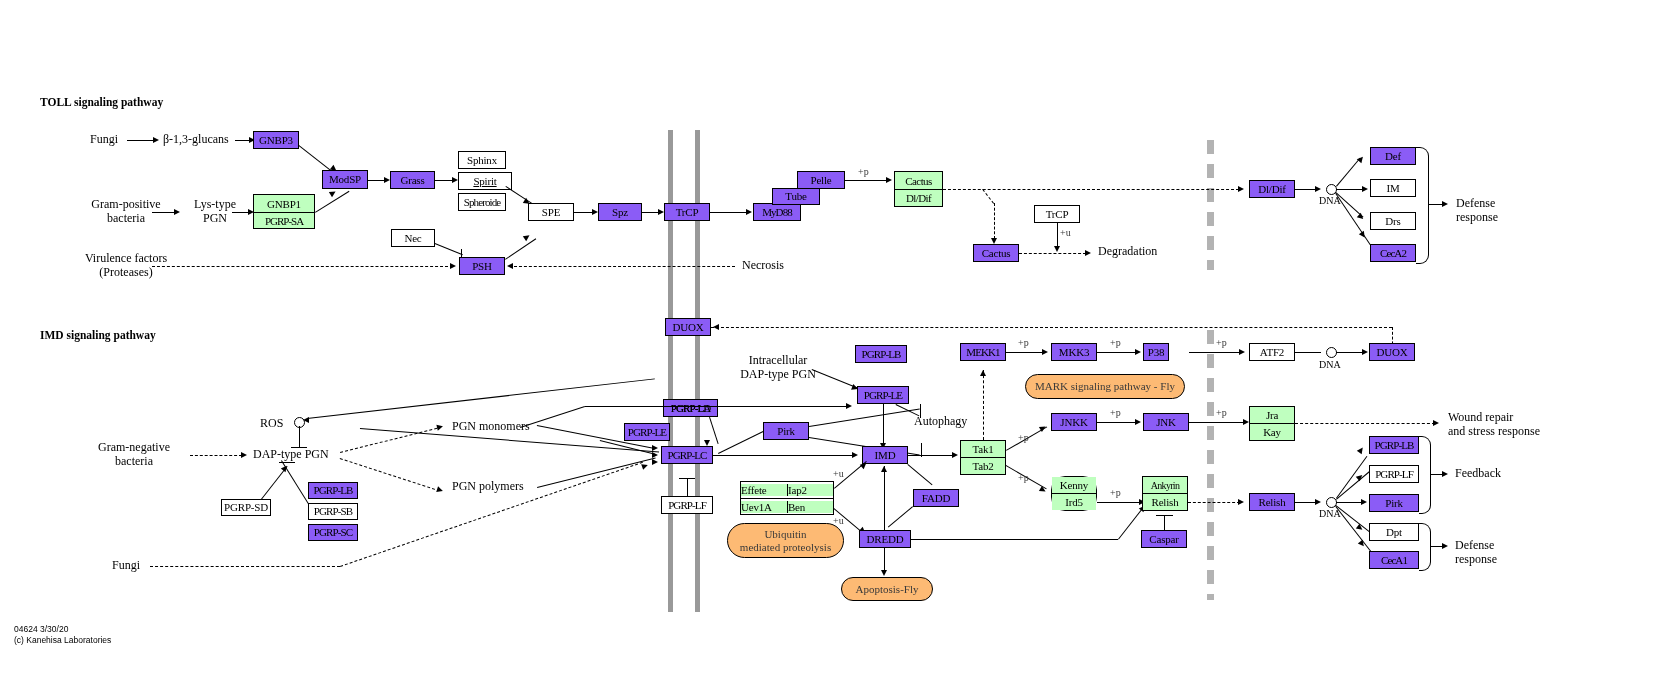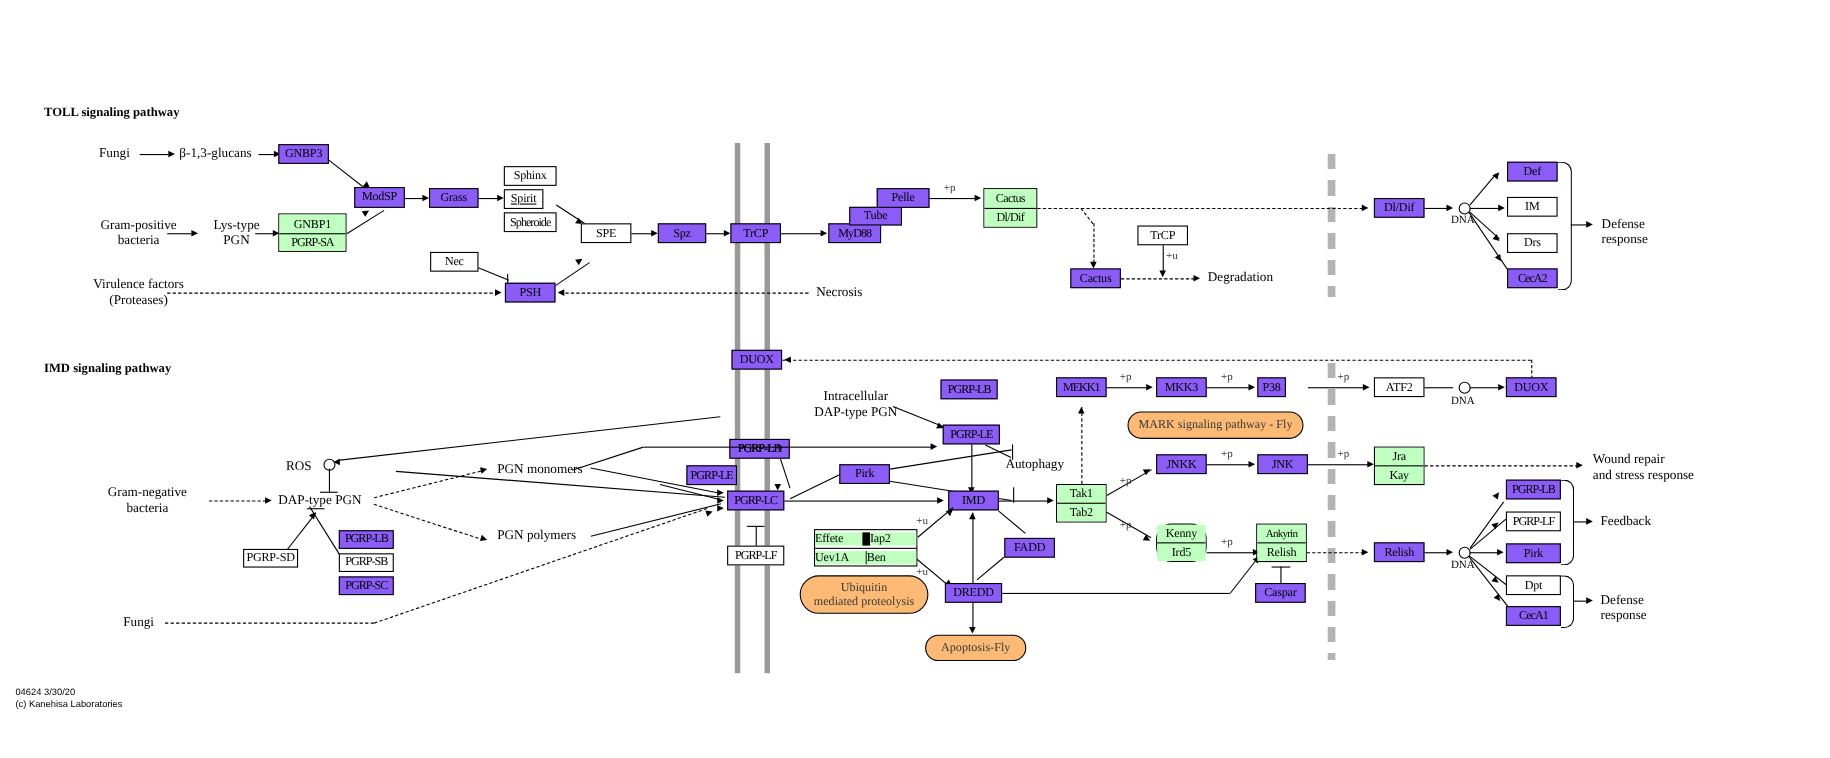--- a/index.html
+++ b/index.html
@@ -115,21 +115,21 @@
   <div class="box green" style="left:322px;top:170px;width:46px;height:19px;">ModSP</div>
 
   <div class="ln hl" style="left:368px;top:180px;width:18px;"></div>
   <div class="ar r" style="left:384px;top:176.5px;"></div>
   <div class="box green" style="left:390px;top:171px;width:45px;height:18px;">Grass</div>
 
   <div class="ln hl" style="left:435px;top:180px;width:19px;"></div>
   <div class="ar r" style="left:452px;top:176.5px;"></div>
 
   <div class="box" style="left:458px;top:151px;width:48px;height:18px;">Sphinx</div>
-  <div class="box" style="left:458px;top:172px;width:36px;height:18px;text-decoration:underline;">Spirit</div>
+  <div class="box" style="left:458px;top:172px;width:54px;height:18px;text-decoration:underline;">Spirit</div>
   <div class="box tight" style="left:458px;top:193px;width:48px;height:18px;">Spheroide</div>
 
   <div class="diag" style="left:506px;top:186px;width:32px;transform:rotate(33deg);"></div>
   <div class="ar r" style="left:524px;top:199px;transform:rotate(33deg);"></div>
 
   <div class="box" style="left:391px;top:229px;width:44px;height:18px;">Nec</div>
   <div class="diag" style="left:435px;top:243px;width:30px;transform:rotate(22deg);"></div>
   <div class="inh" style="left:461px;top:249px;width:1.4px;height:12px;"></div>
 
   <div class="box green" style="left:459px;top:257px;width:46px;height:18px;">PSH</div>
@@ -298,21 +298,21 @@
   <div class="inh" style="left:921px;top:443px;width:1.4px;height:14px;"></div>
 
   <div class="ln hl" style="left:713px;top:455px;width:143px;"></div>
   <div class="ar r" style="left:852px;top:451.5px;"></div>
   <div class="diag" style="left:718px;top:453px;width:50px;transform:rotate(-26deg);"></div>
 
   <div class="box green" style="left:862px;top:446px;width:46px;height:18px;">IMD</div>
 
   <div class="stack" style="left:740px;top:481px;width:94px;height:34px;">
     <div style="height:16px;display:flex;">
-      <div class="g" style="width:47px;border-right:7px solid #000000;">Effete</div>
+      <div class="g" style="width:47px;border-right:1px solid #000000;">Effete</div>
       <div class="g" style="width:46px;">Iap2</div>
     </div>
     <div style="height:16px;display:flex;">
       <div class="g" style="width:47px;border-right:1px solid #000;">Uev1A</div>
       <div class="g" style="width:46px;">Ben</div>
     </div>
   </div>
 
   <div class="diag" style="left:834px;top:488px;width:42px;transform:rotate(-40deg);"></div>
   <div class="ar r" style="left:861px;top:462px;transform:rotate(-40deg);"></div>

